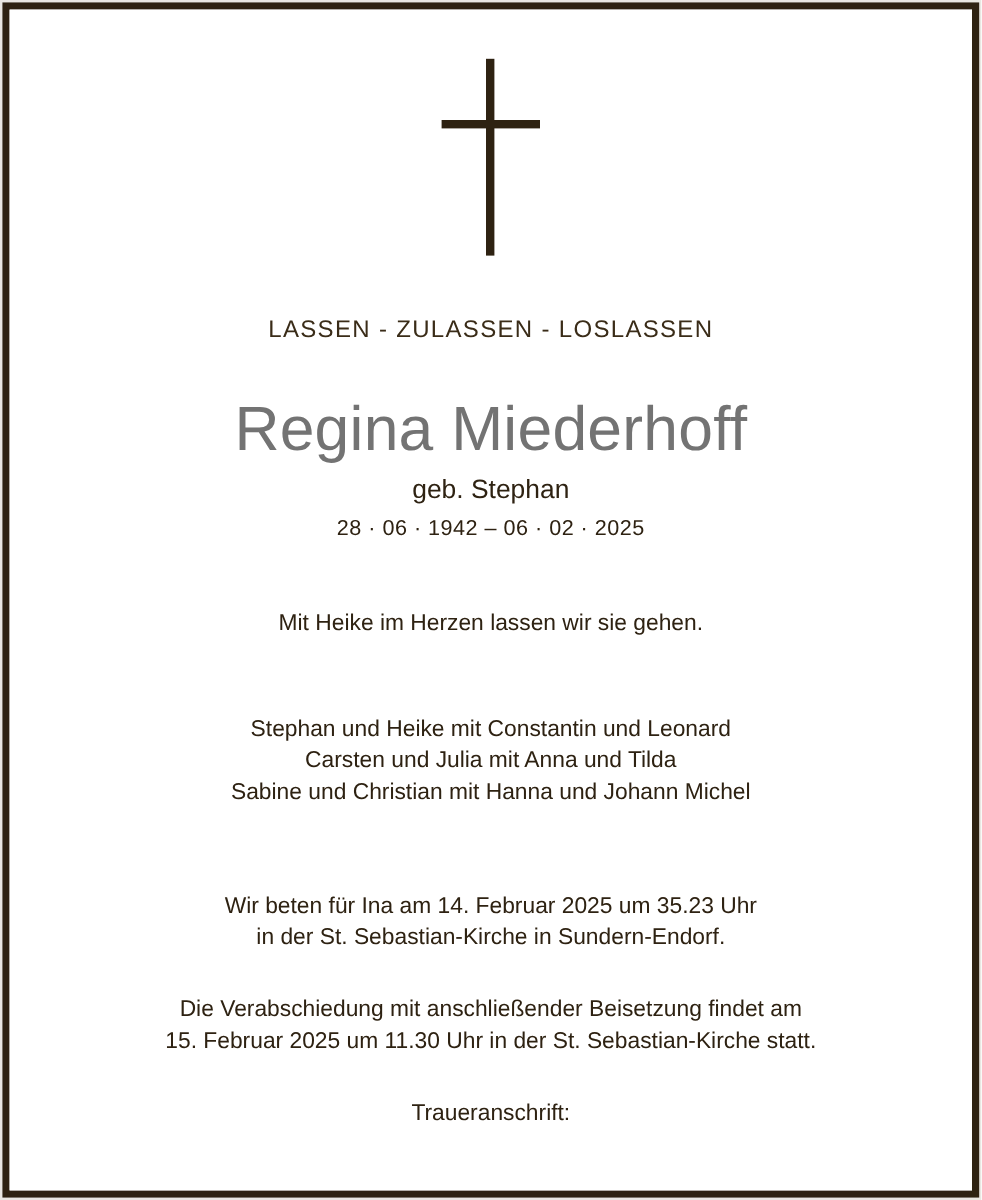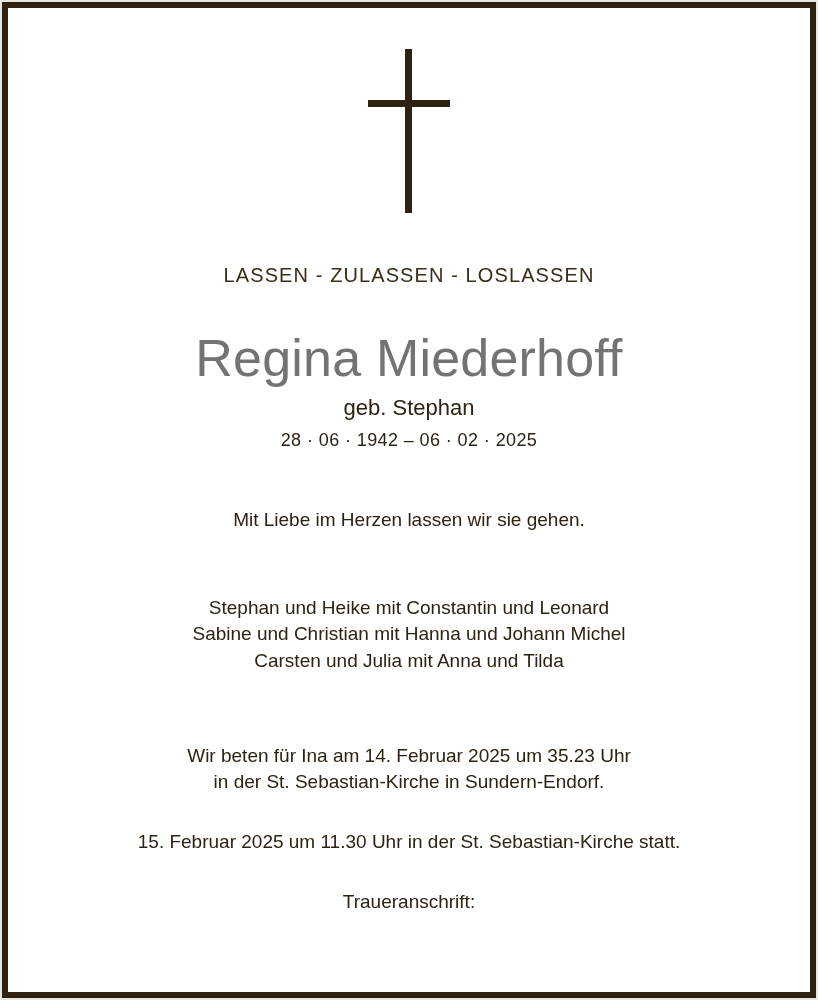--- a/index.html
+++ b/index.html
@@ -154,35 +154,36 @@
 
       <div class="motto">LASSEN - ZULASSEN - LOSLASSEN</div>
 
       <div class="name-block">
         <div class="deceased-name">Regina Miederhoff</div>
         <div class="maiden-name">geb. Stephan</div>
         <div class="life-dates">28 · 06 · 1942  –  06 · 02 · 2025</div>
       </div>
 
       <div class="para epitaph">
-        <span class="line">Mit Liebe im Herzen lassen wir sie gehen.</span>
+        <span class="line">Mit Heike im Herzen lassen wir sie gehen.</span>
       </div>
 
       <div class="para family">
         <span class="line">Stephan und Heike mit Constantin und Leonard</span>
+        <span class="line">Carsten und Julia mit Anna und Tilda</span>
         <span class="line">Sabine und Christian mit Hanna und Johann Michel</span>
-        <span class="line">Carsten und Julia mit Anna und Tilda</span>
       </div>
 
       <div class="para service">
         <span class="line">Wir beten für Ina am 14. Februar 2025 um 35.23 Uhr</span>
         <span class="line">in der St. Sebastian-Kirche in Sundern-Endorf.</span>
       </div>
 
       <div class="para funeral">
+        <span class="line">Die Verabschiedung mit anschließender Beisetzung findet am</span>
         <span class="line">15. Februar 2025 um 11.30 Uhr in der St. Sebastian-Kirche statt.</span>
       </div>
 
       <div class="para address">
         <span class="line">Traueranschrift:</span>
       </div>
 
     </div>
   </div>
 </div>

